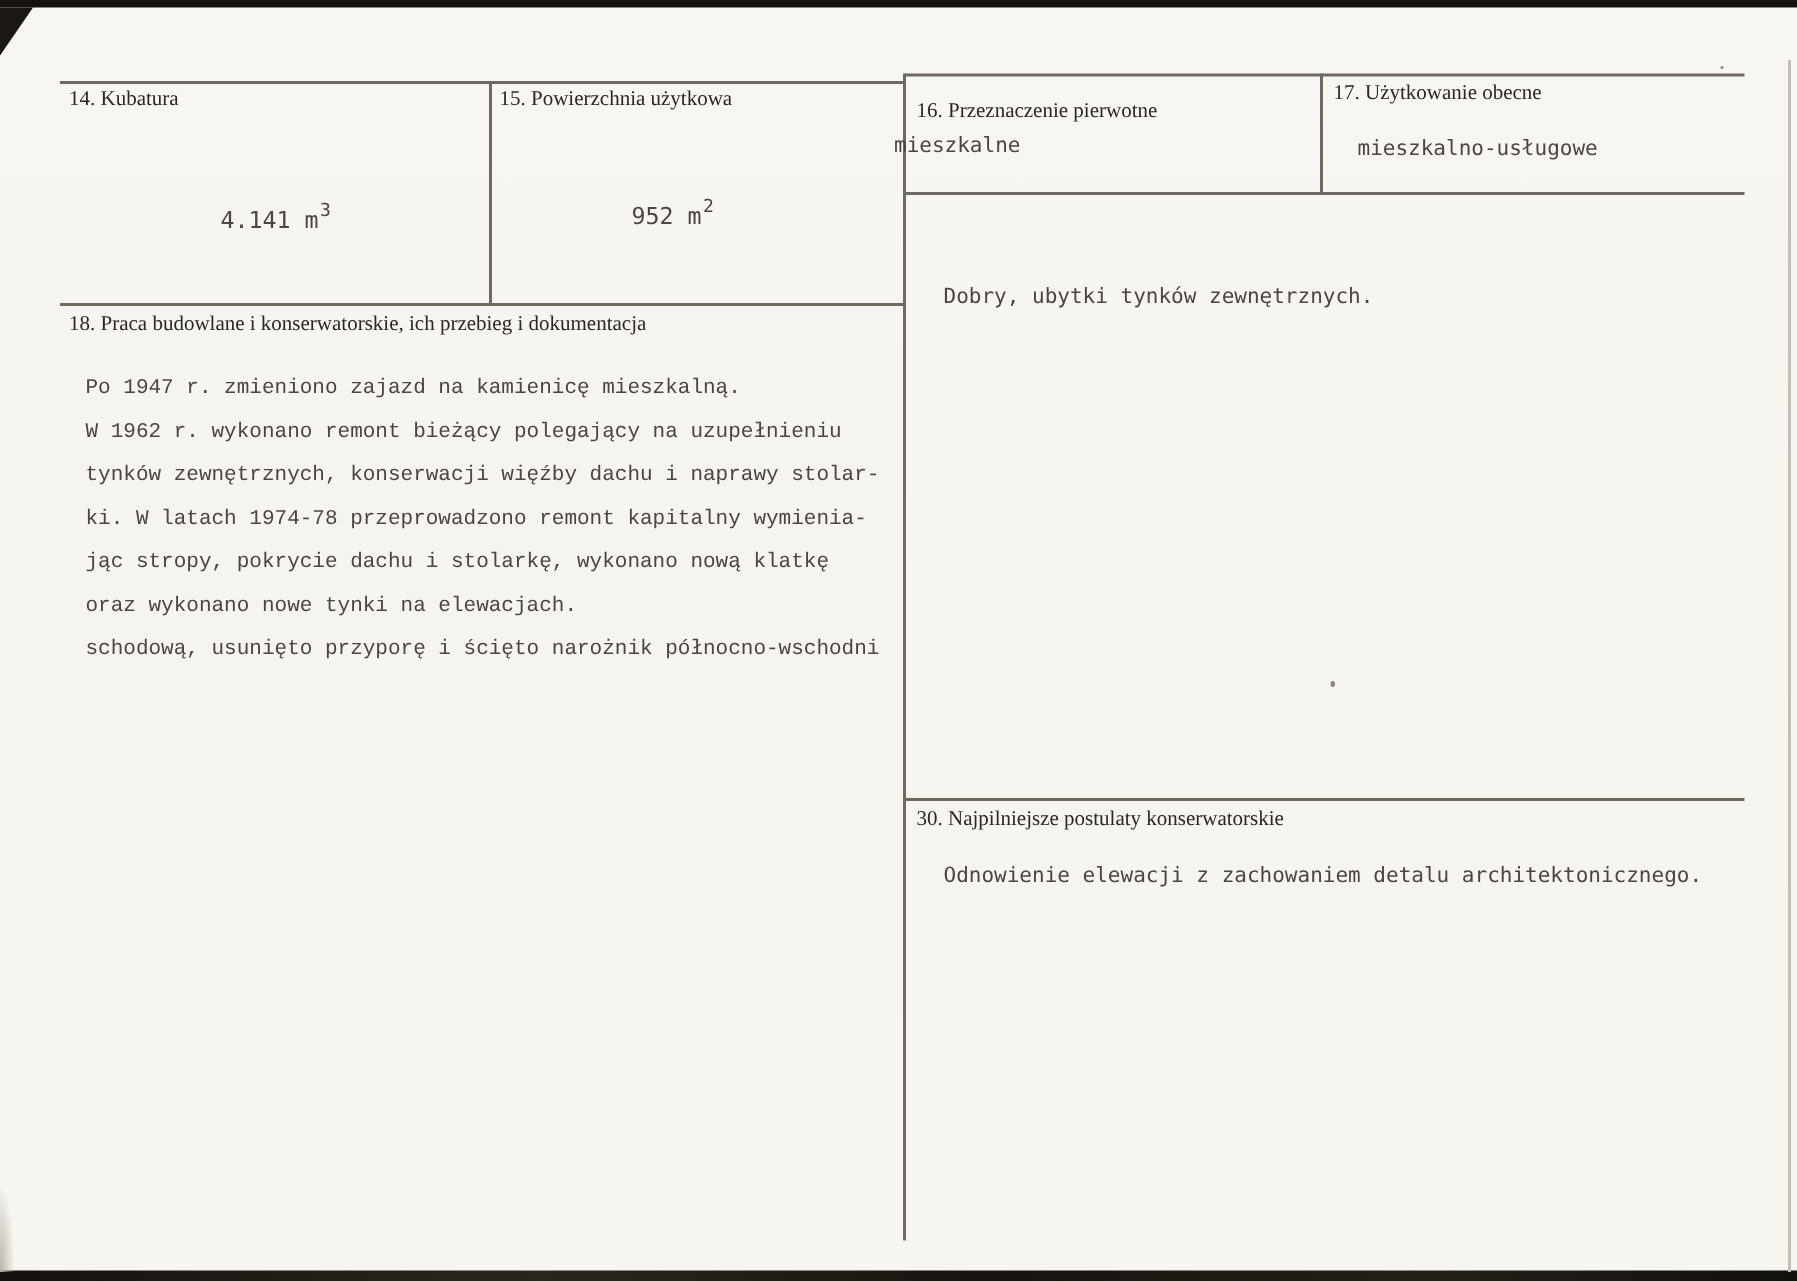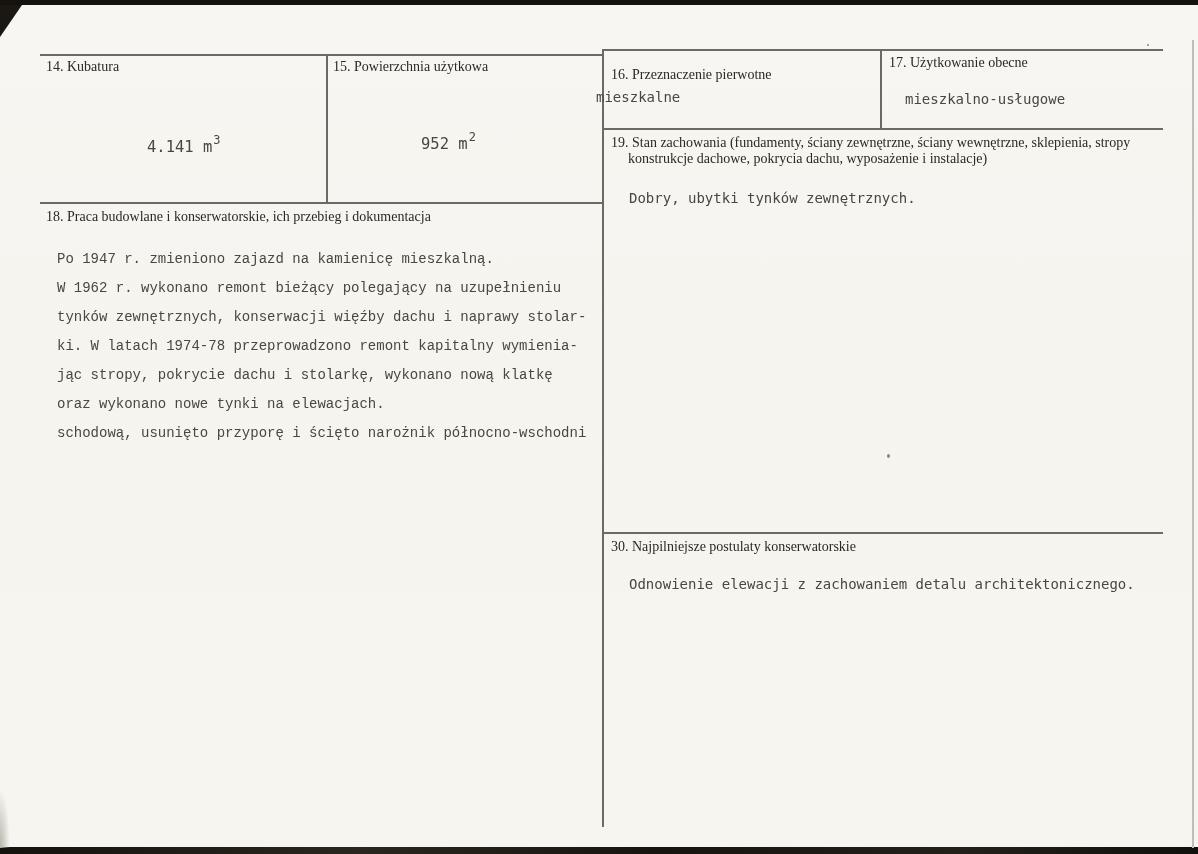--- a/index.html
+++ b/index.html
@@ -73,24 +73,20 @@
 
   <div class="label" style="left:333px;top:59px;">15. Powierzchnia użytkowa</div>
   <div class="type big" style="left:421px;top:130px;"><span>952 m</span><sup>2</sup></div>
 
   <div class="label" style="left:611px;top:67px;">16. Przeznaczenie pierwotne</div>
   <div class="type" style="left:596px;top:88px;">mieszkalne</div>
 
   <div class="label" style="left:889px;top:55px;">17. Użytkowanie obecne</div>
   <div class="type" style="left:905px;top:90px;">mieszkalno-usługowe</div>
 
-  <div class="label wrap" style="left:611px;top:135px;width:540px;">
-    <div>19. Stan zachowania (fundamenty, ściany zewnętrzne, ściany wewnętrzne, sklepienia, stropy</div>
-    <div class="hang2">konstrukcje dachowe, pokrycia dachu, wyposażenie i instalacje)</div>
-  </div>
   <div class="type" style="left:629px;top:189px;">Dobry, ubytki tynków zewnętrznych.</div>
 
   <div class="label" style="left:46px;top:209px;">18. Praca budowlane i konserwatorskie, ich przebieg i dokumentacja</div>
   <div class="typeblock" style="left:57px;top:245px;">
     <div>Po 1947 r. zmieniono zajazd na kamienicę mieszkalną.</div>
     <div>W 1962 r. wykonano remont bieżący polegający na uzupełnieniu</div>
     <div>tynków zewnętrznych, konserwacji więźby dachu i naprawy stolar-</div>
     <div>ki. W latach 1974-78 przeprowadzono remont kapitalny wymienia-</div>
     <div>jąc stropy, pokrycie dachu i stolarkę, wykonano nową klatkę</div>
     <div>oraz wykonano nowe tynki na elewacjach.</div>

